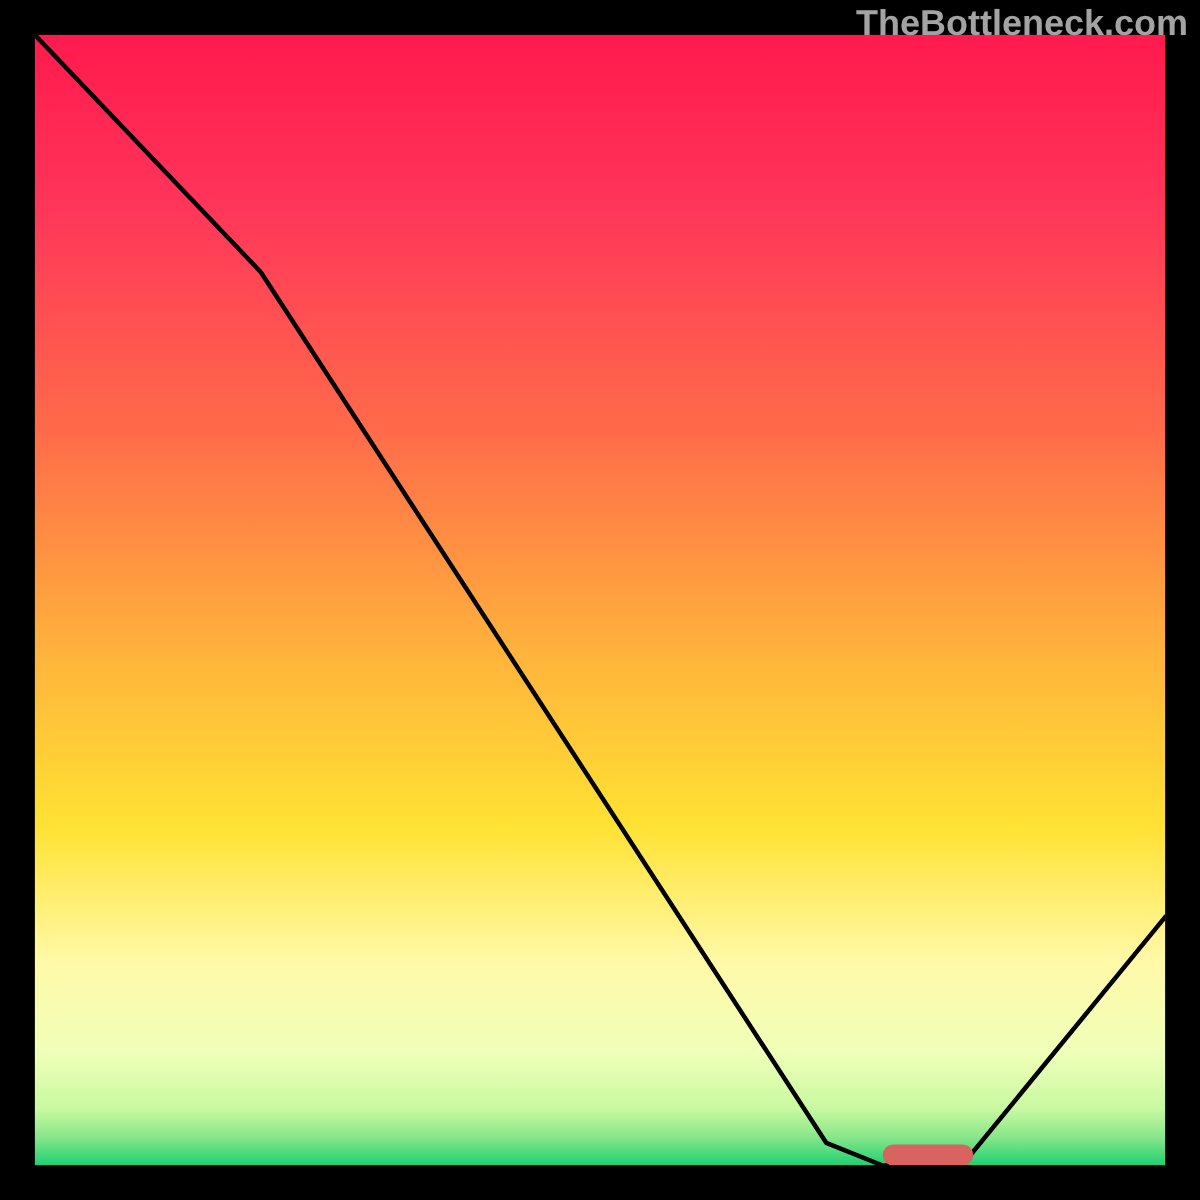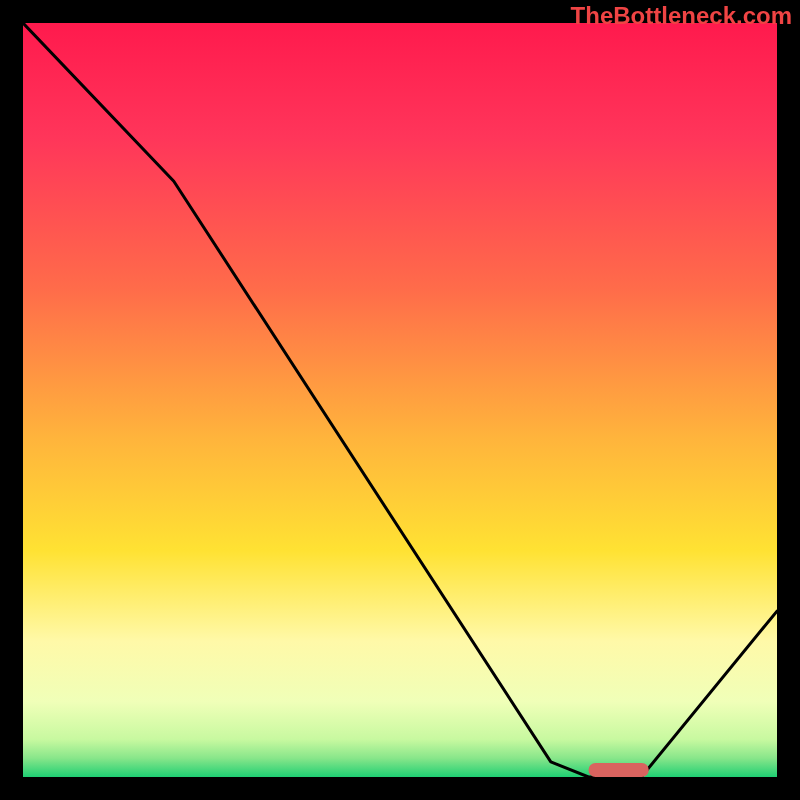--- a/index.html
+++ b/index.html
@@ -10,21 +10,21 @@
     height: 800px;
     background: #000;
   }
   .watermark {
     position: absolute;
     top: 2px;
     right: 8px;
     font-family: Arial, Helvetica, sans-serif;
     font-size: 24px;
     font-weight: bold;
-    color: #ef4444;
+    color: #a3a3a3;
     z-index: 10;
     margin-left: 12px;
   }
   .plot-area {
     position: absolute;
     left: 23px;
     top: 23px;
     width: 754px;
     height: 754px;
     overflow: hidden;

